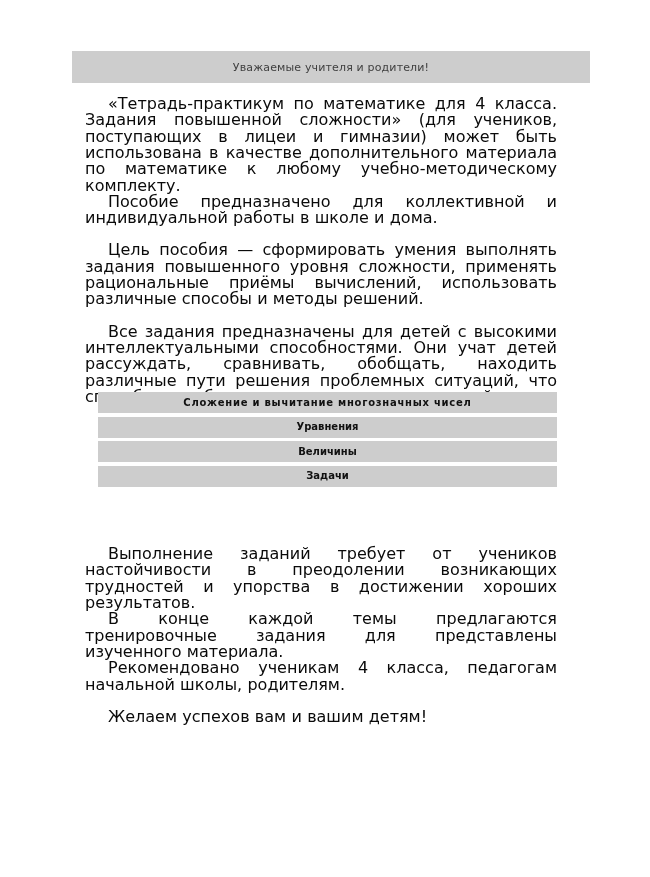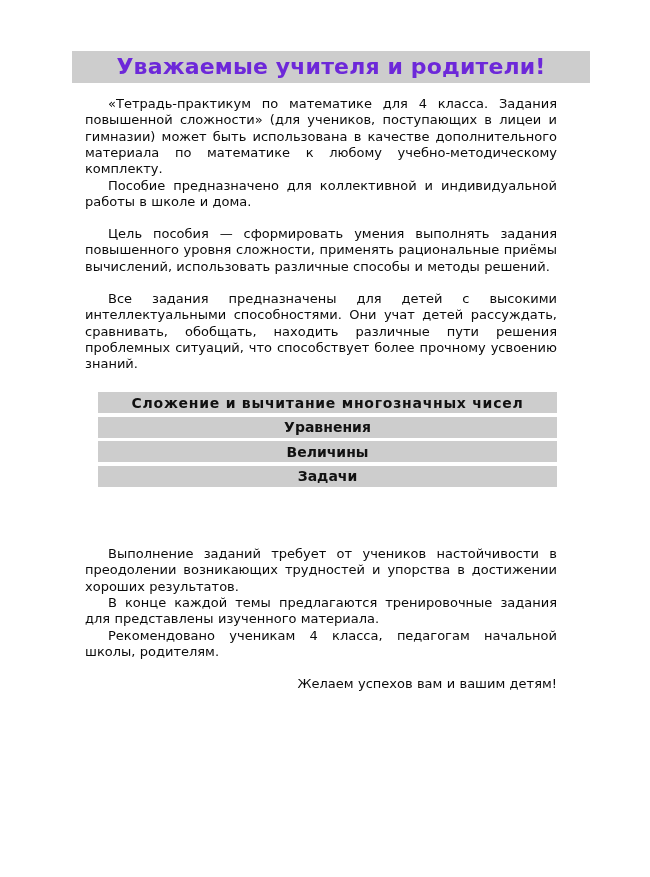--- a/index.html
+++ b/index.html
@@ -33,39 +33,39 @@
     left: 72px;
     top: 51px;
     width: 518px;
     height: 32px;
     background: #cdcdcd;
     display: flex;
     align-items: center;
     justify-content: center;
   }
   .header-title {
-    font-size: 22px;
-    font-weight: bold;
+    font-size: 11px;
+    font-weight: normal;
     letter-spacing: 0.15px;
-    color: #6d28d9;
+    color: #404040;
     line-height: 1;
     white-space: nowrap;
   }
 
   
   .content {
     position: absolute;
     left: 85px;
     top: 96px;
     width: 472px;
   }
 
   p.para {
     margin: 0;
-    font-size: 13px;
+    font-size: 16px;
     line-height: 16.35px;
     text-align: justify;
     text-justify: inter-word;
     text-indent: 23px;
     color: #0a0a0a;
     word-spacing: 0.2px;
     hyphens: manual;
   }
   .gap-md { height: 15.5px; }
   .gap-lg { height: 16px; }
@@ -84,21 +84,21 @@
   .topic-bar {
     height: 21px;
     background: #cdcdcd;
     margin-bottom: 3.6px;
     display: flex;
     align-items: center;
     justify-content: center;
   }
   .topic-bar:last-child { margin-bottom: 12px; }
   .topic-label {
-    font-size: 14px;
+    font-size: 10px;
     font-weight: bold;
     color: #111111;
     line-height: 1;
     white-space: nowrap;
   }
   .topic-label.spaced {
     letter-spacing: 0.75px;
   }
 
   
@@ -153,16 +153,16 @@
 
   <div class="closing">
     <p class="para">Выполнение заданий требует от учеников настойчивости в преодолении возникающих трудностей и упорства в достижении хороших результатов.</p>
 
     <p class="para">В конце каждой темы предлагаются тренировочные задания для представлены изученного материала.</p>
 
     <p class="para">Рекомендовано ученикам 4 класса, педагогам начальной школы, родителям.</p>
 
     <div class="gap-lg"></div>
 
-    <p class="para" style="text-align:right;">Желаем успехов вам и вашим детям!</p>
+    <p class="para" style="text-align:left;">Желаем успехов вам и вашим детям!</p>
   </div>
 
 </div>
 
 </body></html>

